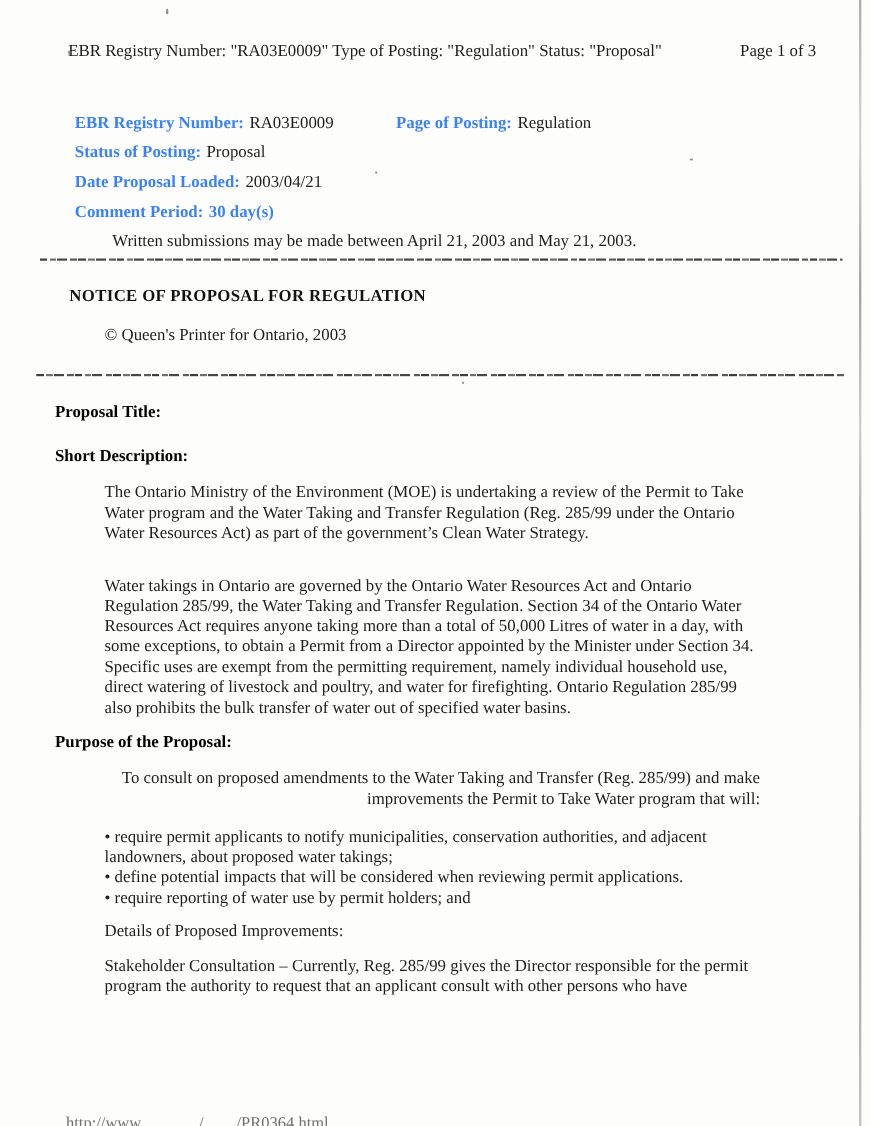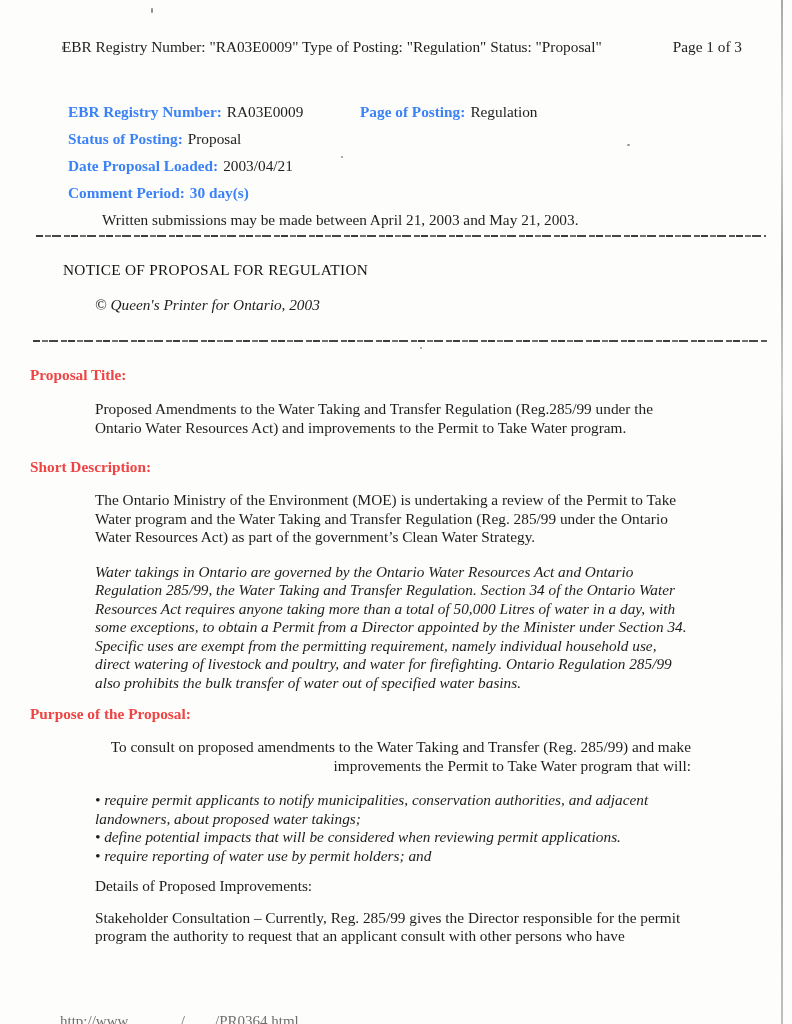--- a/index.html
+++ b/index.html
@@ -46,50 +46,50 @@
       #474747 16px 25px, transparent 25px 28px,
       #5a5a5a 28px 34px, transparent 34px 35px);
     background-size: 100% 2px;
     background-position: 0 1px;
     background-repeat: repeat-x;
   }
   .rule-2 { margin-top: 24px; margin-left: 33px; margin-right: 24px; }
 
   .notice-title {
     margin: 23px 0 12px 63px;
-    font-weight: 400;
+    font-weight: 700;
     letter-spacing: 0.3px;
     line-height: 20px;
     color: #131313;
   }
-  .copyright { margin: 15px 0 0 95px; line-height: 20px; font-style: italic; }
+  .copyright { margin: 15px 0 0 95px; line-height: 20px; }
 
   .section-heading {
-    margin-left: 30px;
+    margin-left: 50px;
     font-weight: 700;
     line-height: 20px;
-    color: #ef4444;
+    color: #000000;
   }
   .body-text {
     margin-left: 95px;
     width: 596px;
     line-height: 18.5px;
   }
   .mt-pt-h { margin-top: 23px; }
   .mt-pt-b { margin-top: 15px; }
   .mt-sd-h { margin-top: 20px; }
   .mt-sd-p1 { margin-top: 14px; }
-  .mt-sd-p2 { margin-top: 16px; font-style: italic; }
+  .mt-sd-p2 { margin-top: 29px; }
   .mt-pu-h { margin-top: 12px; }
   .mt-pu-i { margin-top: 14px; text-align: right; }
   .mt-bullets { margin-top: 16px; }
   .mt-fee { margin-top: 12px; }
   .mt-stake { margin-top: 13px; }
 
-  .bullet-line { line-height: 18.5px; font-style: italic; }
+  .bullet-line { line-height: 18.5px; }
 
   
   .footer-url {
     position: absolute;
     left: 60px;
     top: 1012px;
     color: #6f6f6f;
     white-space: pre;
     font-size: 15px;
     line-height: 18px;
@@ -158,21 +158,20 @@
   </div>
 
   <div class="rule"></div>
 
   <div class="notice-title">NOTICE OF PROPOSAL FOR REGULATION</div>
   <div class="copyright">© Queen's Printer for Ontario, 2003</div>
 
   <div class="rule rule-2"></div>
 
   <div class="section-heading mt-pt-h">Proposal Title:</div>
-  <div class="body-text mt-pt-b">Proposed Amendments to the Water Taking and Transfer Regulation (Reg.285/99 under the Ontario Water Resources Act) and improvements to the Permit to Take Water program.</div>
 
   <div class="section-heading mt-sd-h">Short Description:</div>
   <div class="body-text mt-sd-p1">The Ontario Ministry of the Environment (MOE) is undertaking a review of the Permit to Take Water program and the Water Taking and Transfer Regulation (Reg. 285/99 under the Ontario Water Resources Act) as part of the government’s Clean Water Strategy.</div>
   <div class="body-text mt-sd-p2">Water takings in Ontario are governed by the Ontario Water Resources Act and Ontario Regulation 285/99, the Water Taking and Transfer Regulation. Section 34 of the Ontario Water Resources Act requires anyone taking more than a total of 50,000 Litres of water in a day, with some exceptions, to obtain a Permit from a Director appointed by the Minister under Section 34. Specific uses are exempt from the permitting requirement, namely individual household use, direct watering of livestock and poultry, and water for firefighting. Ontario Regulation 285/99 also prohibits the bulk transfer of water out of specified water basins.</div>
 
   <div class="section-heading mt-pu-h">Purpose of the Proposal:</div>
   <div class="body-text mt-pu-i">To consult on proposed amendments to the Water Taking and Transfer (Reg. 285/99) and make improvements the Permit to Take Water program that will:</div>
 
   <div class="body-text mt-bullets">
     <div class="bullet-line">• require permit applicants to notify municipalities, conservation authorities, and adjacent landowners, about proposed water takings;</div>

